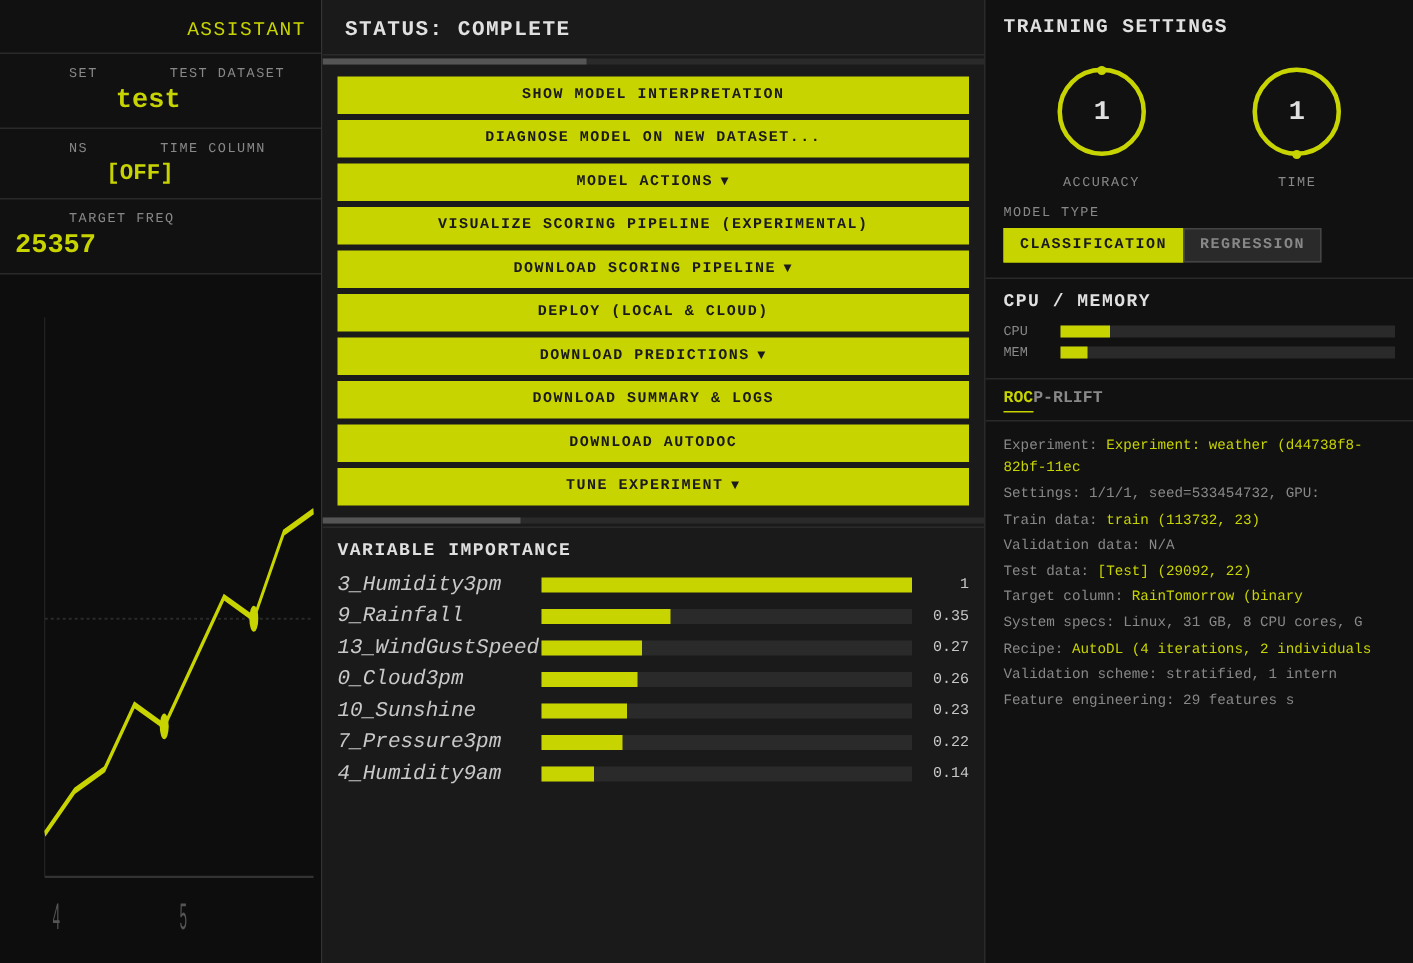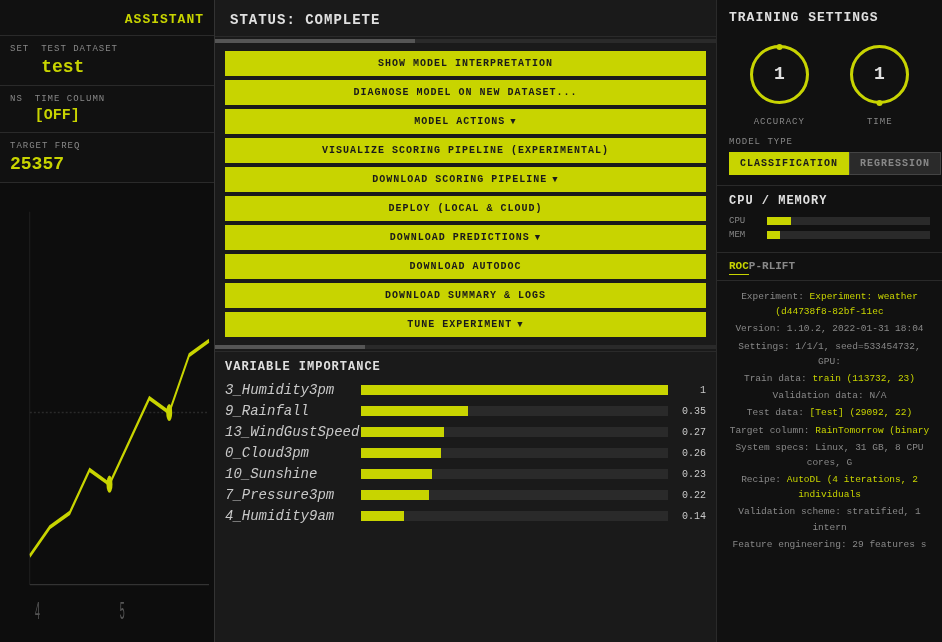--- a/index.html
+++ b/index.html
@@ -28,34 +28,35 @@
       flex-direction: column;
       padding: 0;
       flex-shrink: 0;
     }
 
     .sidebar-header {
       text-align: right;
       padding: 12px 10px 8px;
       color: #c8d400;
       font-size: 13px;
-      font-weight: bold;
+      font-weight: normal;
       letter-spacing: 1px;
     }
 
     .sidebar-section {
       padding: 8px 10px;
       border-top: 1px solid #2a2a2a;
     }
 
     .sidebar-label {
       color: #888;
       font-size: 9px;
       letter-spacing: 1px;
       margin-bottom: 3px;
+      margin-left: 36px;
     }
 
     .sidebar-value {
       color: #c8d400;
       font-size: 18px;
       font-weight: bold;
     }
 
     .sidebar-value-small {
       color: #c8c8c8;
@@ -101,21 +102,21 @@
       border: none;
       padding: 7px 12px;
       font-family: 'Courier New', monospace;
       font-size: 10px;
       font-weight: bold;
       letter-spacing: 1px;
       cursor: pointer;
       text-align: center;
       width: 100%;
       display: flex;
-      align-items: flex-end;
+      align-items: flex-start;
       justify-content: center;
       gap: 5px;
     }
 
     .btn-dropdown-arrow {
       font-size: 9px;
     }
 
     .variable-importance-section {
       padding: 8px 10px;
@@ -162,21 +163,21 @@
     .vi-value {
       color: #c8c8c8;
       font-size: 10px;
       width: 32px;
       text-align: right;
       flex-shrink: 0;
     }
 
     
     .right-panel {
-      width: 226px;
+      width: 286px;
       background: #111;
       border-left: 1px solid #2a2a2a;
       display: flex;
       flex-direction: column;
       flex-shrink: 0;
     }
 
     .right-top {
       padding: 10px 12px;
       border-bottom: 1px solid #2a2a2a;
@@ -308,21 +309,20 @@
       padding: 8px 12px;
       flex: 1;
       overflow: hidden;
       font-size: 9.5px;
       line-height: 1.6;
     }
 
     .exp-row {
       margin-bottom: 2px;
       color: #888;
-      text-align: center;
     }
 
     .exp-value {
       color: #c8d400;
     }
 
     .scrollbar-h {
       height: 4px;
       background: #2a2a2a;
       margin: 2px 0;
@@ -423,24 +423,24 @@
         <span class="btn-dropdown-arrow">▼</span>
       </button>
       <button class="btn-yellow">
         <span>DEPLOY (LOCAL &amp; CLOUD)</span>
       </button>
       <button class="btn-yellow">
         <span>DOWNLOAD PREDICTIONS</span>
         <span class="btn-dropdown-arrow">▼</span>
       </button>
       <button class="btn-yellow">
+        <span>DOWNLOAD SUMMARY &amp; LOGS</span>
+      </button>
+      <button class="btn-yellow">
         <span>DOWNLOAD AUTODOC</span>
-      </button>
-      <button class="btn-yellow">
-        <span>DOWNLOAD SUMMARY &amp; LOGS</span>
       </button>
       <button class="btn-yellow">
         <span>TUNE EXPERIMENT</span>
         <span class="btn-dropdown-arrow">▼</span>
       </button>
     </div>
 
     <div class="scrollbar-h">
       <div class="scrollbar-thumb" style="left:0; width:30%;"></div>
     </div>
@@ -556,21 +556,20 @@
     <div class="roc-tabs">
       <span class="roc-tab active">ROC</span>
       <span class="roc-tab">P-R</span>
       <span class="roc-tab">LIFT</span>
     </div>
 
     <div class="experiment-info">
       <div class="exp-row">
         Experiment: <span class="exp-value">Experiment: weather (d44738f8-82bf-11ec</span>
       </div>
-      <div class="exp-row">Version: 1.10.2, 2022-01-31 18:04</div>
       <div class="exp-row">Settings: 1/1/1, seed=533454732, GPU:</div>
       <div class="exp-row">
         Train data: <span class="exp-value">train (113732, 23)</span>
       </div>
       <div class="exp-row">Validation data: N/A</div>
       <div class="exp-row">
         Test data: <span class="exp-value">[Test] (29092, 22)</span>
       </div>
       <div class="exp-row">
         Target column: <span class="exp-value">RainTomorrow (binary</span>

